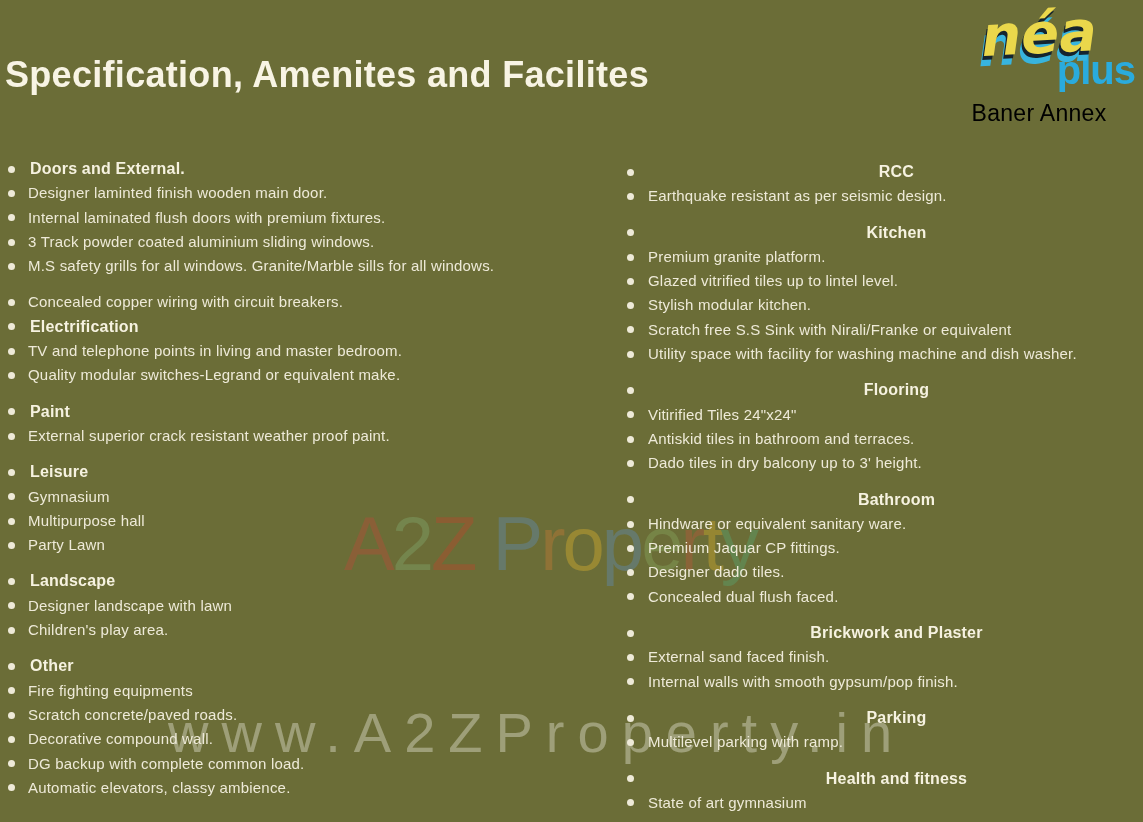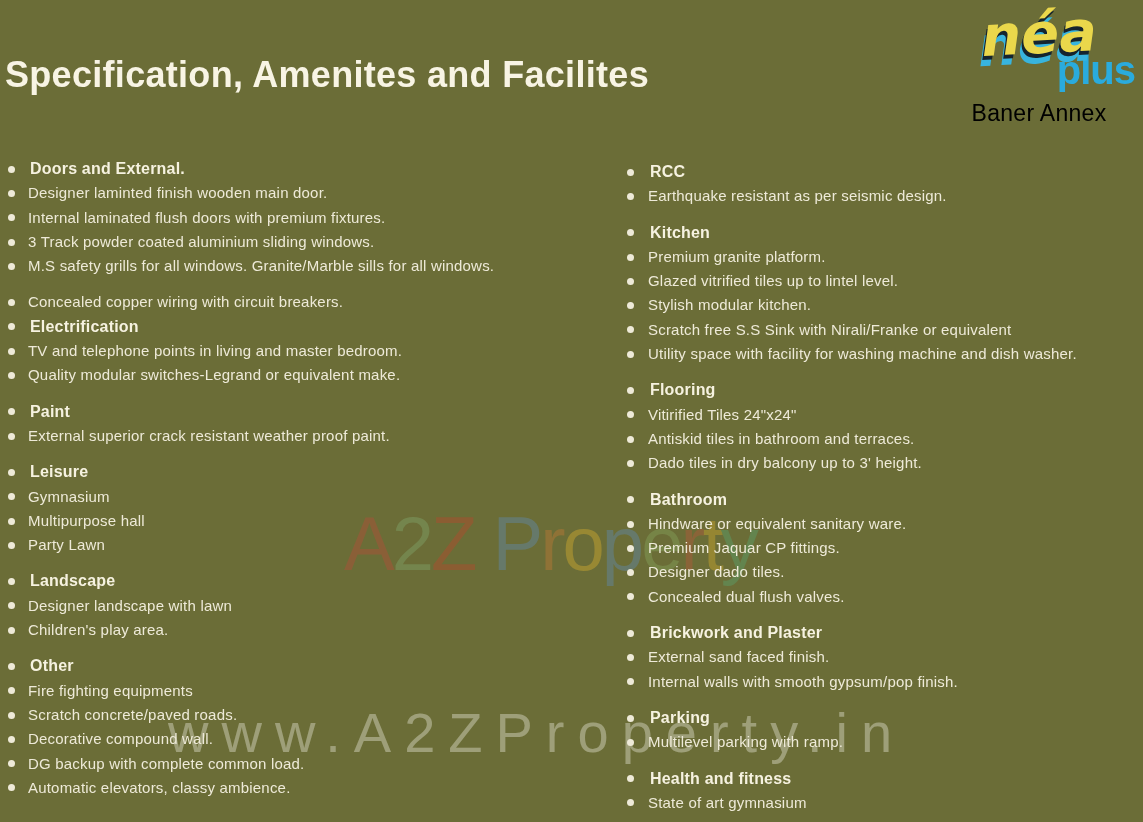--- a/index.html
+++ b/index.html
@@ -56,21 +56,21 @@
     position:relative;height:24.3px;line-height:24.3px;
     padding-left:20px;white-space:nowrap;
     font-size:15px;color:#eeead8;letter-spacing:.2px;
   }
   .col-right .line{padding-left:21px;}
   .line .dot{
     position:absolute;left:0;top:50%;margin-top:-3.5px;
     width:7px;height:7px;border-radius:50%;background:#eeead8;
   }
   .line.header{font-size:16px;font-weight:bold;color:#f6f2e0;padding-left:22px;}
-  .col-right .line.header{padding-left:23px;}
+  .col-right .line.header{padding-left:23px;text-align:center;}
 </style>
 </head>
 <body>
 
 <div class="page">
 
   <h1 class="title">Specification, Amenites and Facilites</h1>
 
   <div class="logo">
     <div class="logo-nea">néa</div>
@@ -136,21 +136,21 @@
         <div class="line header"><span class="dot"></span><span>Flooring</span></div>
         <div class="line item"><span class="dot"></span><span>Vitirified Tiles 24"x24"</span></div>
         <div class="line item"><span class="dot"></span><span>Antiskid tiles in bathroom and terraces.</span></div>
         <div class="line item"><span class="dot"></span><span>Dado tiles in dry balcony up to 3' height.</span></div>
       </div>
       <div class="section">
         <div class="line header"><span class="dot"></span><span>Bathroom</span></div>
         <div class="line item"><span class="dot"></span><span>Hindware or equivalent sanitary ware.</span></div>
         <div class="line item"><span class="dot"></span><span>Premium Jaquar CP fittings.</span></div>
         <div class="line item"><span class="dot"></span><span>Designer dado tiles.</span></div>
-        <div class="line item"><span class="dot"></span><span>Concealed dual flush valves.</span></div>
+        <div class="line item"><span class="dot"></span><span>Concealed dual flush faced.</span></div>
       </div>
       <div class="section">
         <div class="line header"><span class="dot"></span><span>Brickwork and Plaster</span></div>
         <div class="line item"><span class="dot"></span><span>External sand faced finish.</span></div>
         <div class="line item"><span class="dot"></span><span>Internal walls with smooth gypsum/pop finish.</span></div>
       </div>
       <div class="section">
         <div class="line header"><span class="dot"></span><span>Parking</span></div>
         <div class="line item"><span class="dot"></span><span>Multilevel parking with ramp.</span></div>
       </div>

